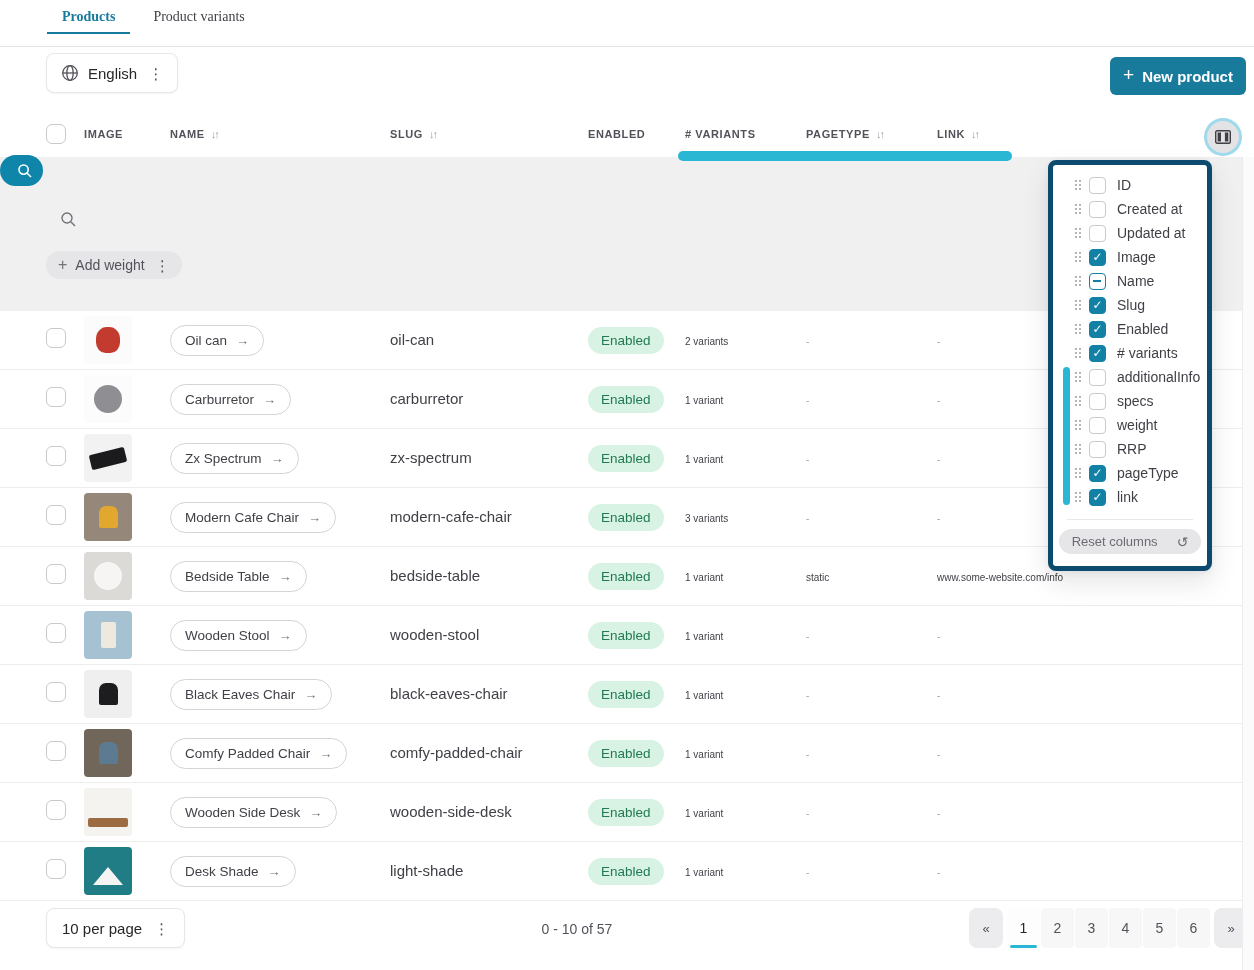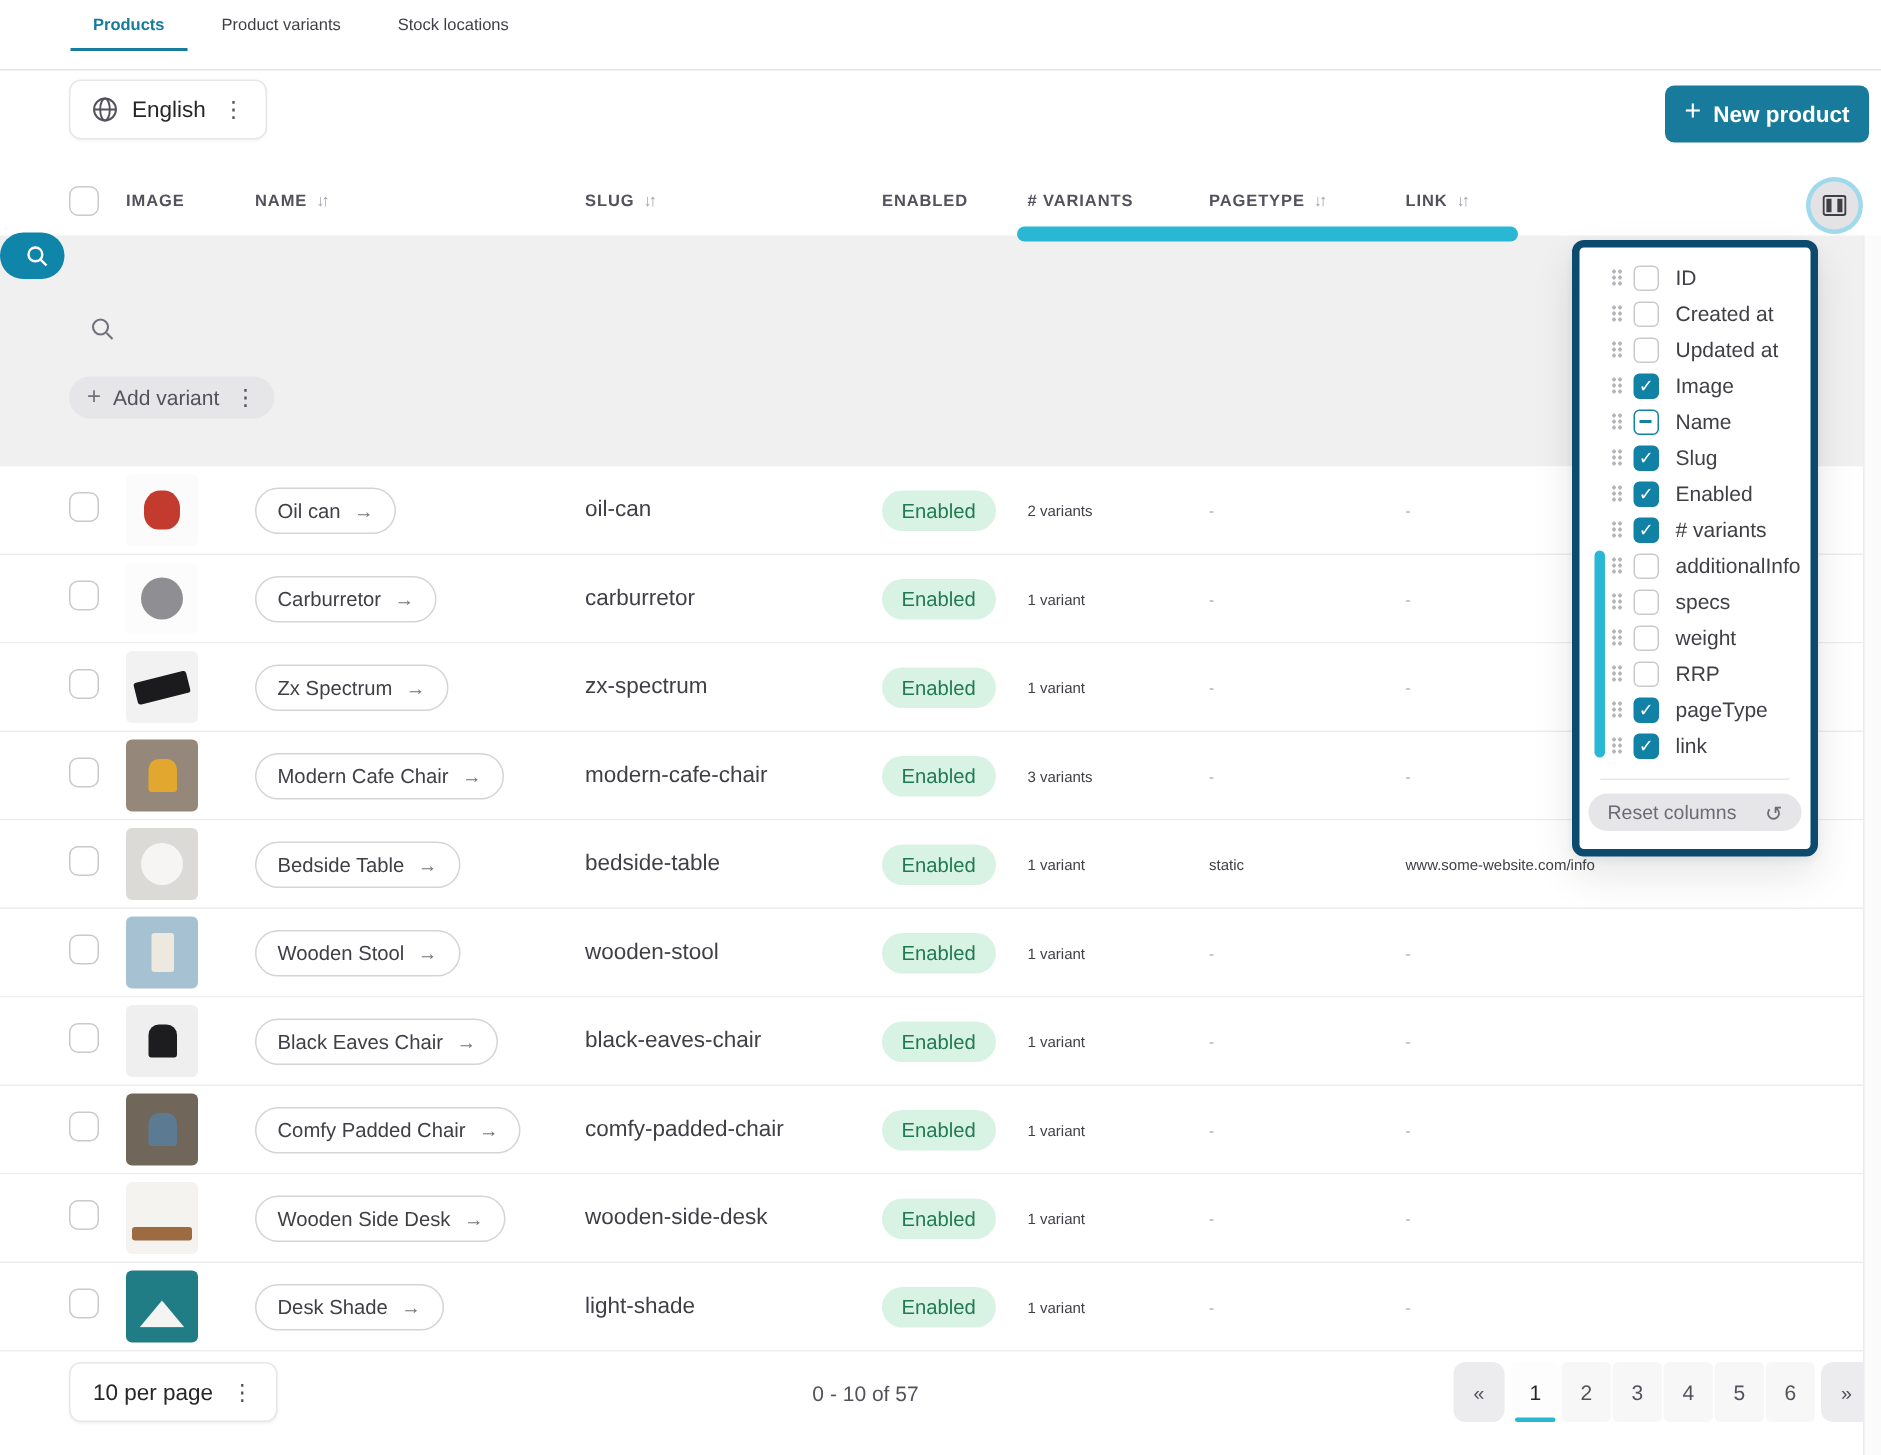--- a/index.html
+++ b/index.html
@@ -3,21 +3,21 @@
 <meta charset="utf-8">
 <style>
   * { margin:0; padding:0; box-sizing:border-box; }
   html,body { width:1254px; height:970px; background:#fff; overflow:hidden; }
   body { font-family:"Liberation Sans","DejaVu Sans",sans-serif; color:#3f3f46; position:relative; }
   #app { position:absolute; inset:0; width:1254px; height:970px; background:#fff; }
 
   
   .topbar { position:absolute; left:0; top:0; width:1254px; height:47px; background:#fff; border-bottom:1px solid #e4e4e7; z-index:6; }
   .tabs { position:absolute; left:43px; top:0; height:47px; display:flex; }
-  .tab { position:relative; height:33px; display:flex; align-items:center; padding:0 19px; font-size:11px; color:#3f3f46; cursor:pointer; }
+  .tab { position:relative; height:33px; display:flex; align-items:center; padding:0 19px; font-size:14px; color:#3f3f46; cursor:pointer;font-family:Liberation Serif, serif; }
   .tab.active { color:var(--primary); font-weight:700; }
   .tab.active::after { content:""; position:absolute; left:4px; right:4px; bottom:-1px; height:2.5px; background:var(--primary); }
 
   
   .lang-btn { position:absolute; left:46px; top:53px; height:40px; display:flex; align-items:center; gap:9px; padding:0 14px; background:#fff; border:1px solid #e7e7ea; border-radius:8px; box-shadow:0 1px 2px rgba(0,0,0,.05); font-size:15px; color:#27272a; cursor:pointer; z-index:2; }
   .kebab { color:#52525b; font-size:15px; letter-spacing:0; line-height:1; margin-left:2px; }
   .new-product-btn { position:absolute; left:1110px; top:57px; width:136px; height:38px; background:var(--primary); color:#fff; border:none; border-radius:6px; display:flex; align-items:center; justify-content:center; gap:8px; font-size:15px; font-weight:600; cursor:pointer; z-index:2; }
   .new-product-btn .plus { font-weight:400; font-size:19px; margin-top:-2px; }
 
   
@@ -95,21 +95,20 @@
 </style>
 </head>
 <body>
 
 <div id="app">
 
   <div class="topbar">
     <div class="tabs" id="tabs">
         <div class="tab active">Products</div>
         <div class="tab">Product variants</div>
-        <div class="tab">Stock locations</div>
       </div>
   </div>
 
   <button class="lang-btn">
     <span>
       <svg width="18" height="18" viewBox="0 0 18 18" fill="none" stroke="#52525b" stroke-width="1.3">
         <circle cx="9" cy="9" r="7.3"></circle>
           <ellipse cx="9" cy="9" rx="3.2" ry="7.3"></ellipse>
         <line x1="1.7" y1="9" x2="16.3" y2="9"></line>
       </svg>
@@ -176,21 +175,21 @@
       </span>
     </button>
     <span class="filter-search-icon">
       <svg width="17" height="17" viewBox="0 0 17 17" fill="none" stroke="#71717a" stroke-width="1.4">
         <circle cx="7" cy="7" r="5"></circle>
           <line x1="11" y1="11" x2="15" y2="15"></line>
       </svg>
     </span>
     <button class="add-filter-btn">
       <span class="plus">+</span>
-      <span>Add variant</span>
+      <span>Add weight</span>
       <span class="kebab">⋮</span>
     </button>
   </div>
 
   <div class="rows" id="rows">
   <div class="row">
     <div class="col-select">
       <span class="checkbox"></span>
     </div>
     <div class="col-image">

